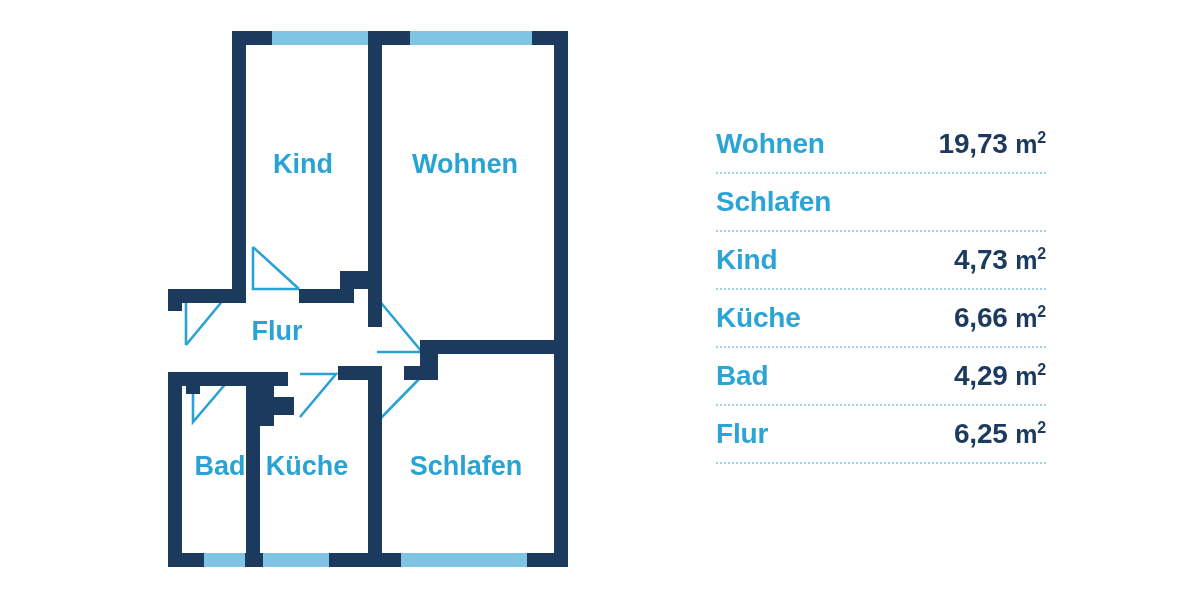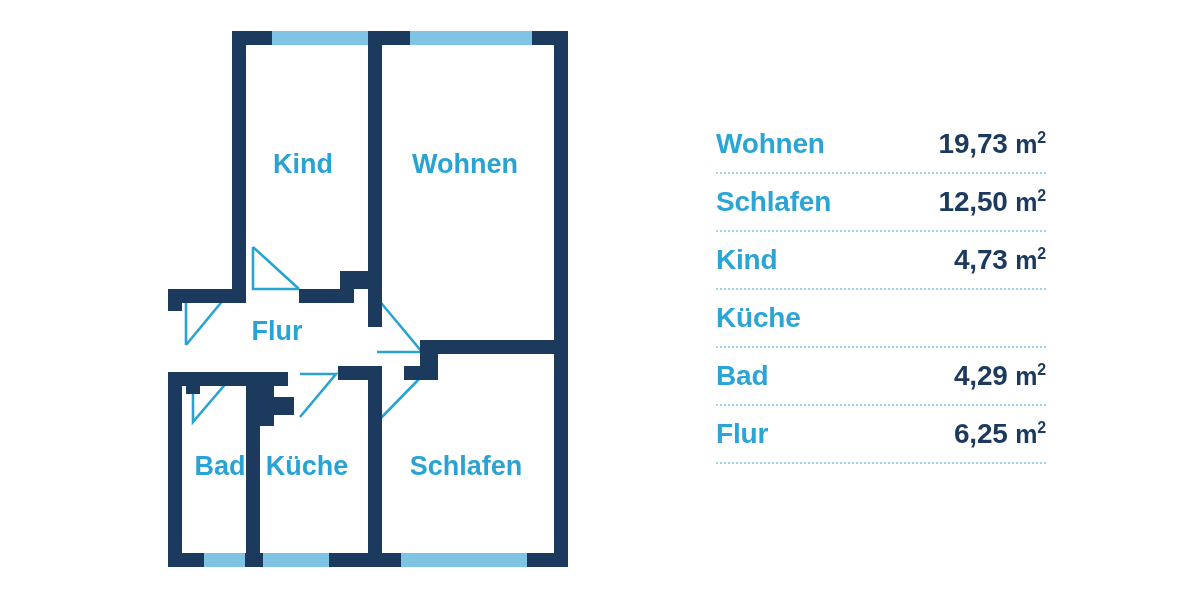--- a/index.html
+++ b/index.html
@@ -185,30 +185,30 @@
 
   <div id="legend-panel">
 
     <div class="legend-row">
       <span class="legend-name">Wohnen</span>
       <span class="legend-value"><span>19,73</span> <span class="unit">m</span><span class="sup">2</span></span>
     </div>
 
     <div class="legend-row">
       <span class="legend-name">Schlafen</span>
-      <span class="legend-value"><span>12,50</span> <span class="unit">m</span><span class="sup">2</span></span>
     </div>
 
     <div class="legend-row">
       <span class="legend-name">Kind</span>
       <span class="legend-value"><span>4,73</span> <span class="unit">m</span><span class="sup">2</span></span>
     </div>
 
     <div class="legend-row">
       <span class="legend-name">Küche</span>
+      <span class="legend-value"><span>6,66</span> <span class="unit">m</span><span class="sup">2</span></span>
     </div>
 
     <div class="legend-row">
       <span class="legend-name">Bad</span>
       <span class="legend-value"><span>4,29</span> <span class="unit">m</span><span class="sup">2</span></span>
     </div>
 
     <div class="legend-row">
       <span class="legend-name">Flur</span>
       <span class="legend-value"><span>6,25</span> <span class="unit">m</span><span class="sup">2</span></span>

